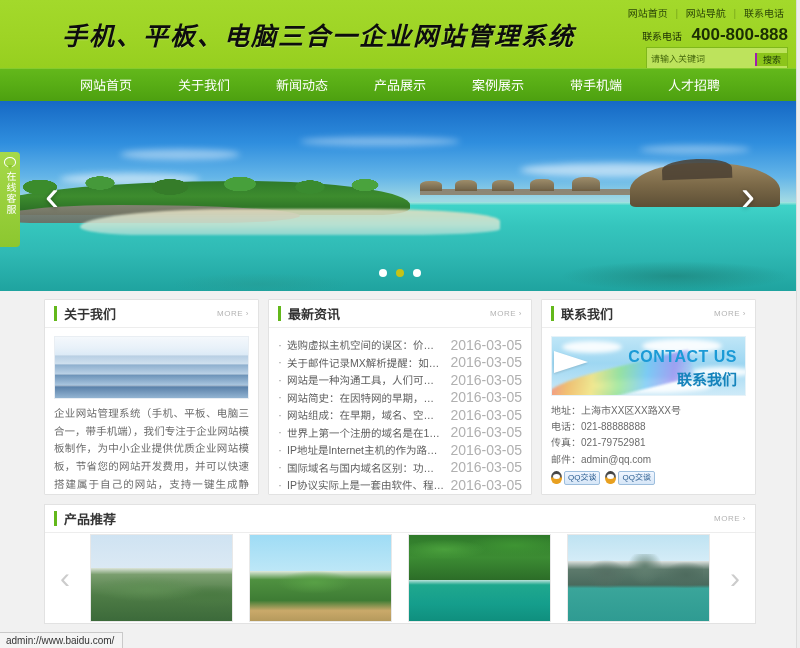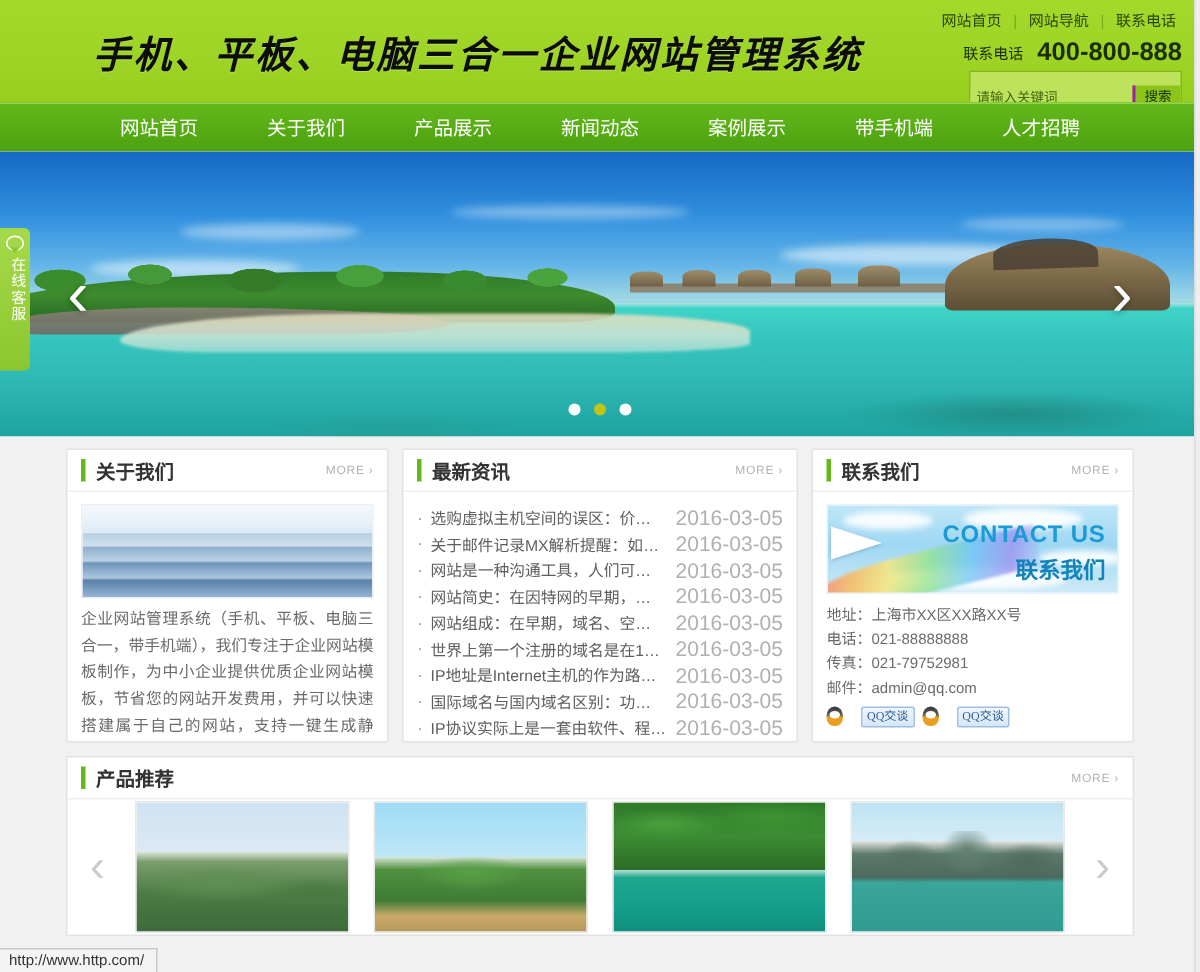--- a/index.html
+++ b/index.html
@@ -36,21 +36,21 @@
     position: absolute; right: 12px; top: 25px;
     white-space: nowrap; color: #1b2e04;
   }
   .tel-label { font-size: 10px; vertical-align: middle; }
   .tel-num {
     font-size: 17px; font-weight: bold; vertical-align: middle;
     margin-left: 5px; letter-spacing: 0px; margin-top: 29px;
   }
   .search-wrap {
     position: absolute; right: 12px; top: 47px;
-    display: flex; align-items: flex-end;
+    display: flex; align-items: center;
     border: 1px solid #7fb81a; background: #bde35c; height: 24px;
   }
   .search-input {
     width: 108px; border: none; outline: none;
     background: #bde35c; font-size: 9px; color: #3a5a08;
     padding: 0 4px; font-family: "Liberation Sans", sans-serif;
   }
   .search-input::placeholder { color: #44670b; }
   .search-btn {
     border: none; background: #8cc51a; color: #16300a;
@@ -284,23 +284,22 @@
     font-size: 16px; font-weight: bold; color: #1b9ad6;
     letter-spacing: .5px;
   }
   .contact-cn {
     position: absolute; right: 8px; top: 31px;
     font-size: 15px; font-weight: bold; color: #1583bb;
   }
   .contact-lines { font-size: 10px; color: #6b6b6b; line-height: 1.62; }
   .qq-row { display: flex; gap: 5px; margin-top: 3px; }
   .qq-btn {
-    display: inline-flex; align-items: center; gap: 12px;
+    display: inline-flex; align-items: center; gap: 2px;
     cursor: pointer;
-    font-family: Liberation Serif, serif;
   }
   .qq-pen {
     width: 11px; height: 13px; border-radius: 50% 50% 45% 45%;
     background: linear-gradient(180deg,#3a3a3a 0%, #5a5a5a 42%, #e8a020 56%, #e8a020 100%);
     position: relative;
   }
   .qq-pen::after {
     content:""; position:absolute; left:2px; top:3px;
     width:7px; height:5px; background:#fff; border-radius:50%;
   }
@@ -411,22 +410,22 @@
 
     <div class="search-wrap">
       <input class="search-input" type="text" placeholder="请输入关键词" style="">
       <button class="search-btn">搜索</button>
     </div>
   </div>
 
   <nav class="nav">
     <a class="nav-item">网站首页</a>
     <a class="nav-item">关于我们</a>
+    <a class="nav-item">新闻动态</a>
     <a class="nav-item">产品展示</a>
-    <a class="nav-item">新闻动态</a>
     <a class="nav-item">案例展示</a>
     <a class="nav-item">带手机端</a>
     <a class="nav-item">人才招聘</a>
   </nav>
 
   <div class="banner">
     <div class="banner-sky">
       <div class="cloud c1"></div>
       <div class="cloud c2"></div>
       <div class="cloud c3"></div>
@@ -581,15 +580,15 @@
         <div class="prod-card">
             <div class="pimg pimg4"></div>
           </div>
       </div>
       <div class="prod-arrow">›</div>
     </div>
   </section>
 
   <div class="scroll-stub"></div>
 
-  <div class="statusbar">http://www.http.com/</div>
+  <div class="statusbar">admin://www.baidu.com/</div>
 
 </div>
 
 </body></html>

